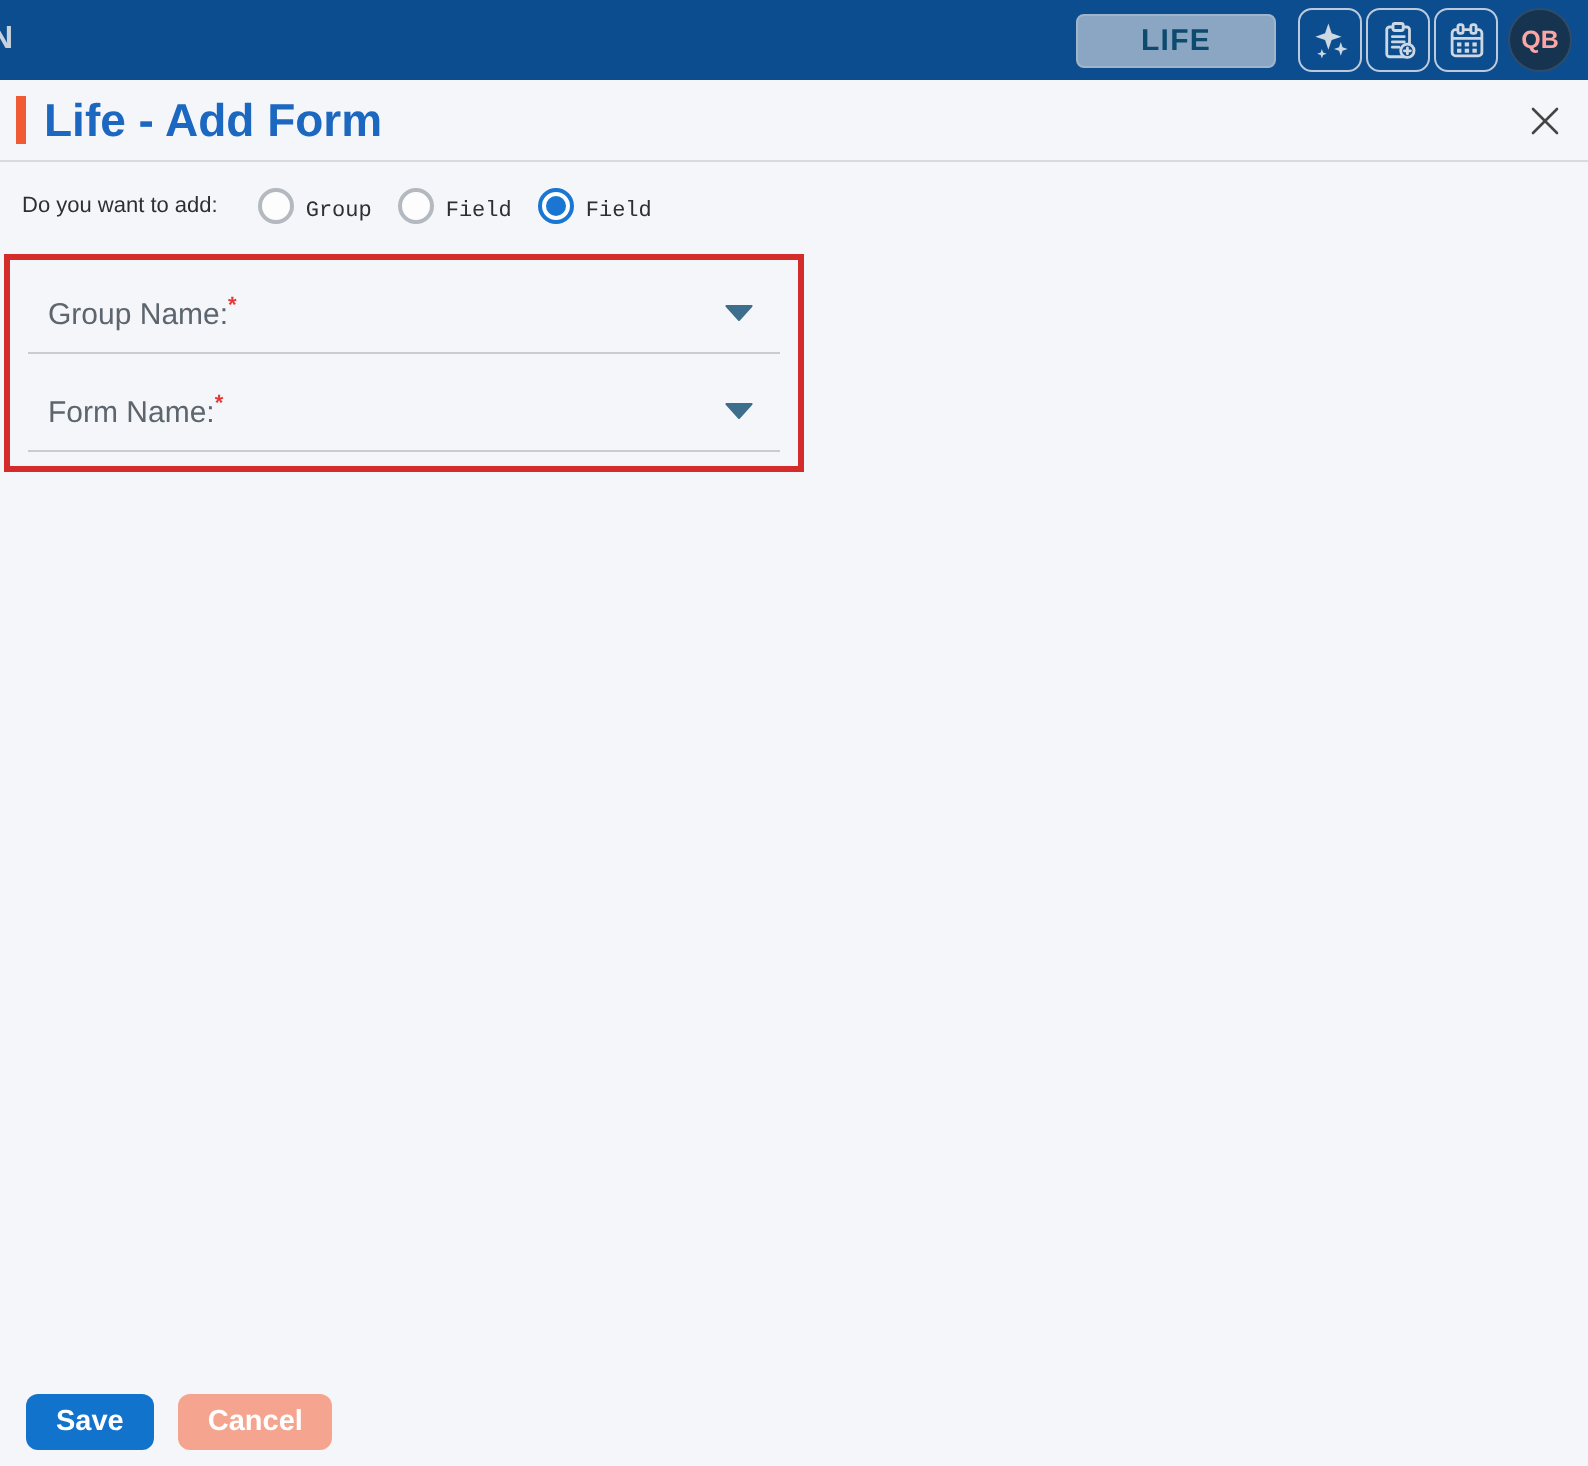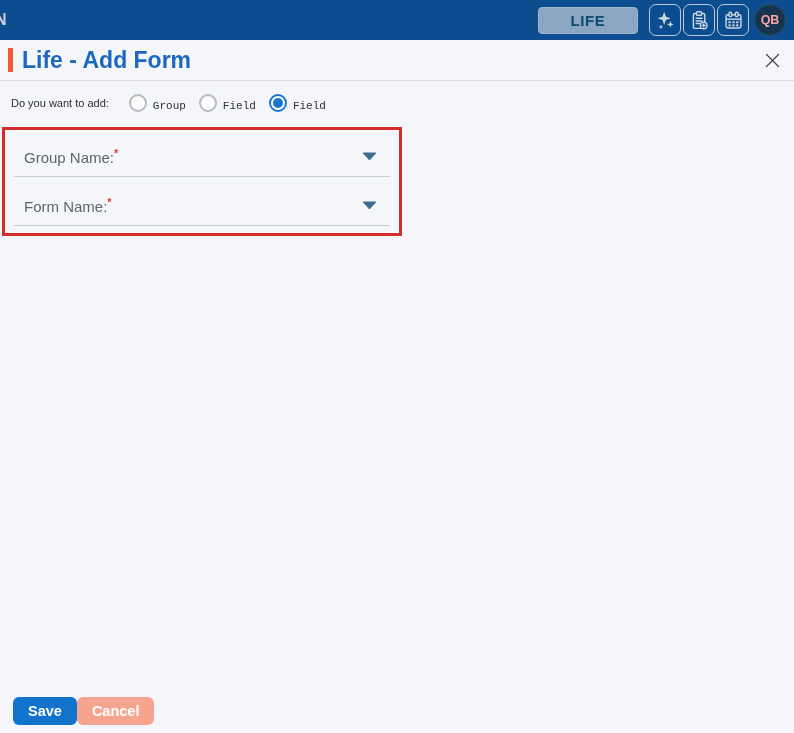--- a/index.html
+++ b/index.html
@@ -104,21 +104,21 @@
   }
   .field + .field { margin-top: 9px; }
   .f-label { font-size: 15px; color: #5d666e; }
   .req { color: #e53935; font-size: 11px; font-weight: bold; vertical-align: super; }
   .caret { margin-left: auto; flex-shrink: 0; }
 
   
   .footer {
     margin-top: auto; flex-shrink: 0;
     padding: 0 0 8px 13px;
-    display: flex; 
+    display: flex; gap: 12px;
   }
   .footer button {
     height: 28px; border: none; border-radius: 6px;
     color: #ffffff; font-weight: bold; font-size: 14.5px;
     font-family: "Liberation Sans", sans-serif;
     padding: 0 15px; cursor: pointer;
   }
   .save-btn { background: var(--save-blue, #1273cd); }
   .cancel-btn { background: var(--cancel-salmon, #f5a58f); }
 </style>

